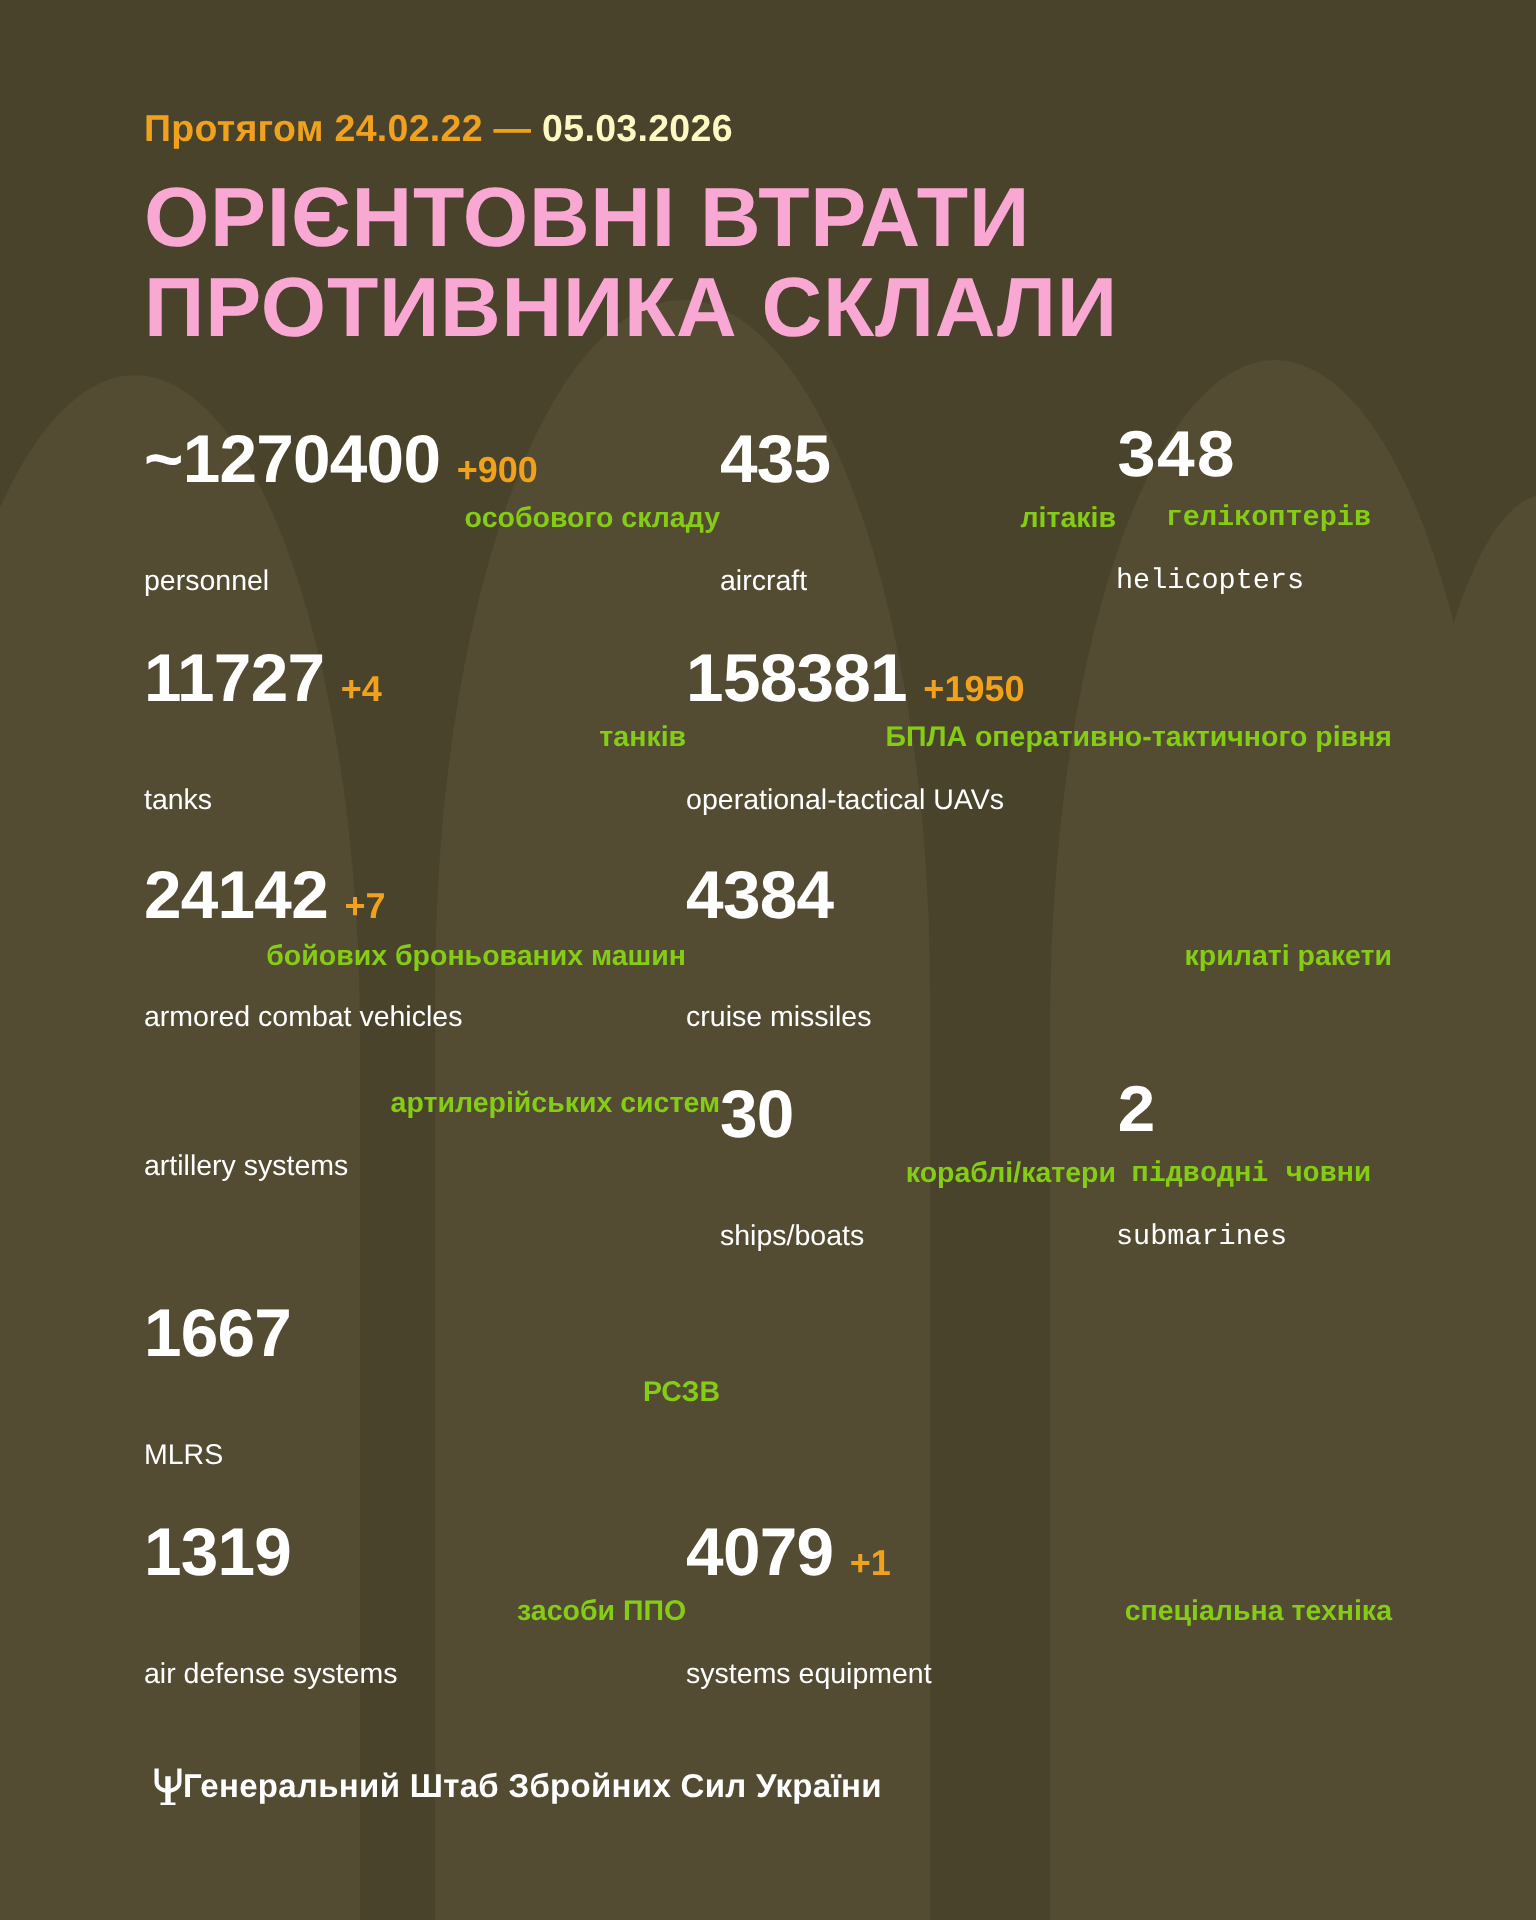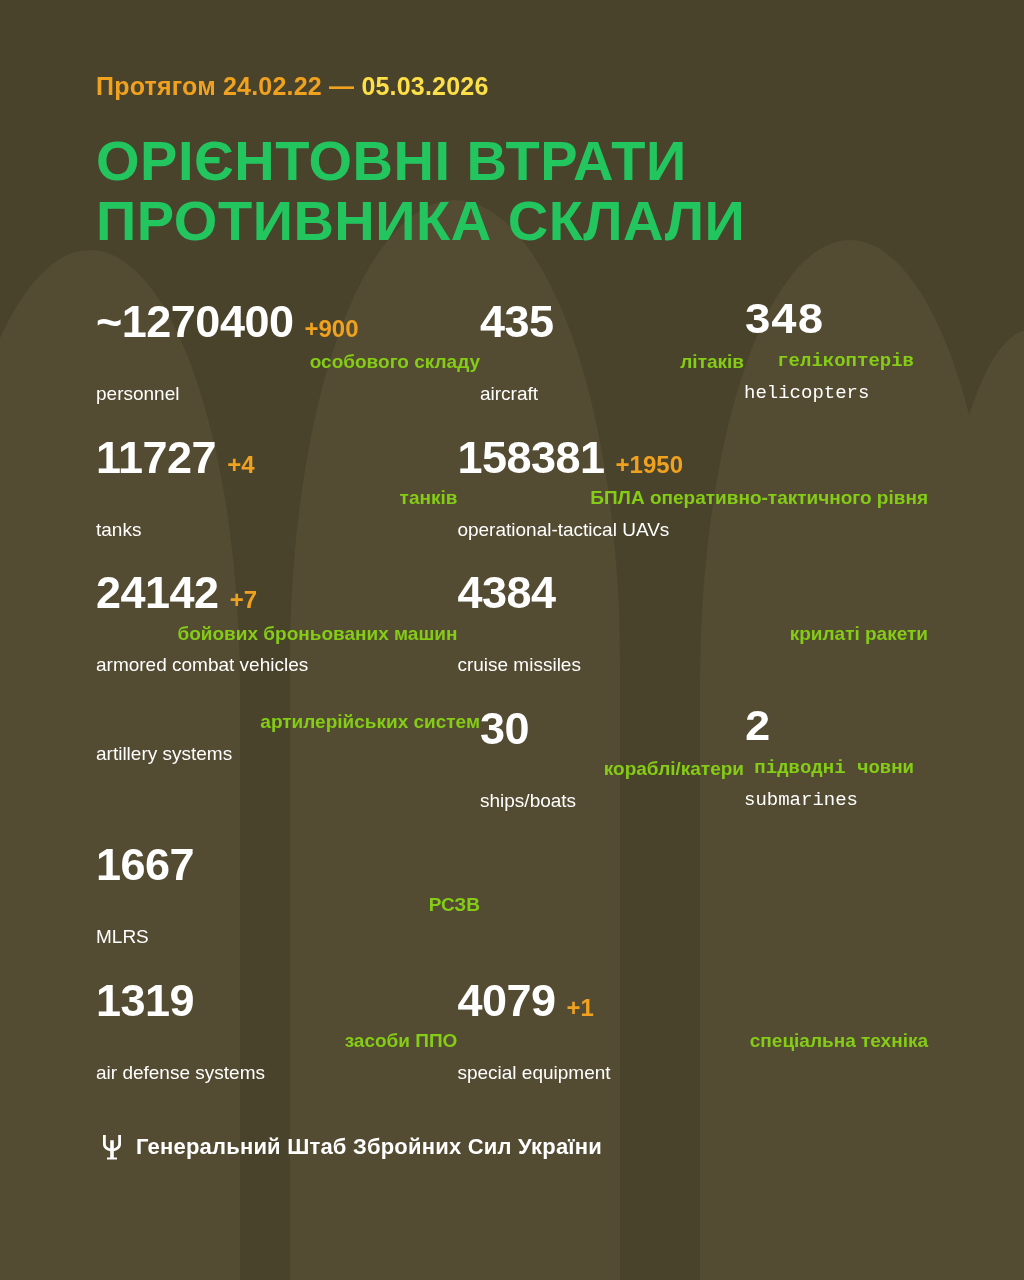--- a/index.html
+++ b/index.html
@@ -42,26 +42,26 @@
   }
 
   .period {
     padding-top: 72px;
     font-size: 25px;
     font-weight: 700;
     color: #f0a21f;
     letter-spacing: 0.2px;
   }
   .period .date {
-    color: #fde047;
+    color: #fef9c3;
   }
 
   .title {
-    margin-top: 30px;
-    color: #22c55e;
+    margin-top: 14px;
+    color: #f9a8d4;
     font-size: 56px;
     line-height: 1.08;
     font-weight: 800;
     letter-spacing: 0.5px;
     text-transform: uppercase;
   }
   .title .line2 { display: block; }
 
   .grid {
     margin-top: 46px;
@@ -102,32 +102,31 @@
   }
   .lbl-ua {
     margin-top: 5px;
     color: #84cc16;
     font-size: 19px;
     font-weight: 700;
     line-height: 1.25;
     text-align: right;
   }
   .lbl-en {
-    margin-top: 8px;
+    margin-top: 18px;
     color: #ffffff;
     font-size: 19px;
     font-weight: 400;
     line-height: 1.25;
   }
 
   .footer {
     margin-top: 22px;
     display: flex;
     align-items: center;
-    gap: 14px;
     padding-left: 6px;
   }
   .trident {
     width: 20px;
     height: 26px;
     display: block;
   }
   .footer-text {
     color: #ffffff;
     font-size: 22px;
@@ -291,21 +290,21 @@
           <div class="lbl-en">air defense systems</div>
         </div>
       </div>
       <div class="col col-wide">
         <div class="entry">
           <div class="numline">
             <span class="num">4079</span>
             <span class="delta">+1</span>
           </div>
           <div class="lbl-ua">спеціальна техніка</div>
-          <div class="lbl-en">special equipment</div>
+          <div class="lbl-en">systems equipment</div>
         </div>
       </div>
     </div>
 
   </div>
 
   <div class="footer">
     <span>
       <svg class="trident" viewBox="0 0 20 26" xmlns="http://www.w3.org/2000/svg" aria-hidden="true">
         <path d="M1 1 L1 10 C1 14 4 16 8.2 17.2 L8.2 23.6 L5 23.6 L5 25.4 L15 25.4 L15 23.6 L11.8 23.6 L11.8 17.2 C16 16 19 14 19 10 L19 1 L16.2 1 L16.2 10 C16.2 12.4 14.4 13.6 11.8 14.4 L11.8 6.2 L8.2 6.2 L8.2 14.4 C5.6 13.6 3.8 12.4 3.8 10 L3.8 1 Z" fill="#ffffff"></path>

